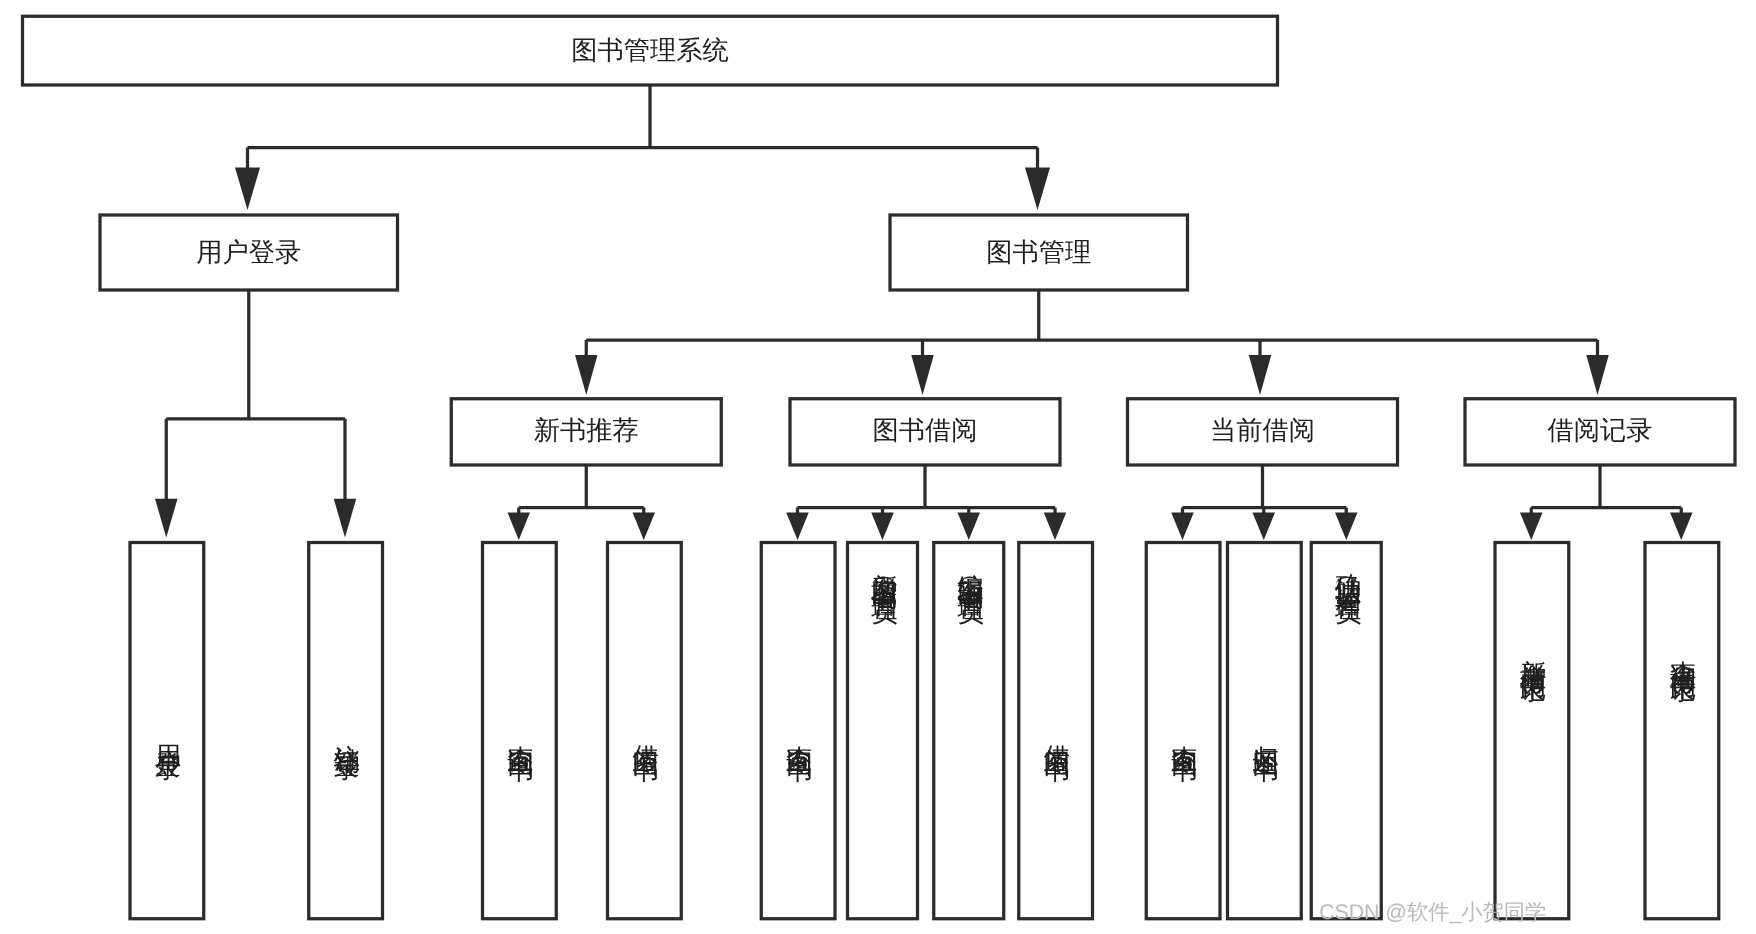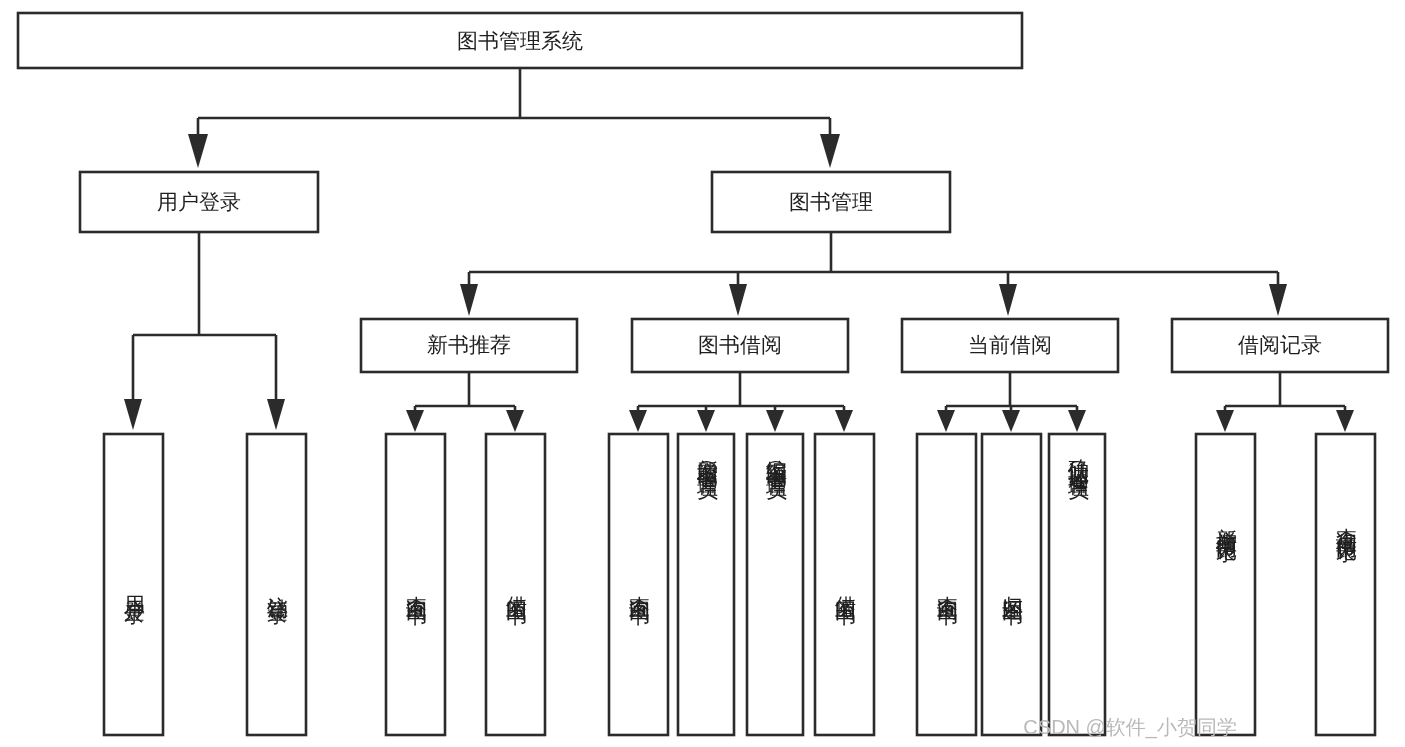--- a/index.html
+++ b/index.html
@@ -55,21 +55,21 @@
   }
   .arrow-head {
     fill: #2b2b2b;
     stroke: none;
   }
   .watermark {
     position: absolute;
     right: 8px;
     bottom: 6px;
     font-family: "Liberation Sans", "DejaVu Sans", sans-serif;
-    font-size: 20px;
+    font-size: 17px;
     color: #b9b9b9;
     white-space: nowrap;
     pointer-events: none;
   }
 </style>
 </head>
 <body>
 
 <div id="diagram-root">
   <svg class="flow" viewBox="0 0 1405 747" xmlns="http://www.w3.org/2000/svg">

